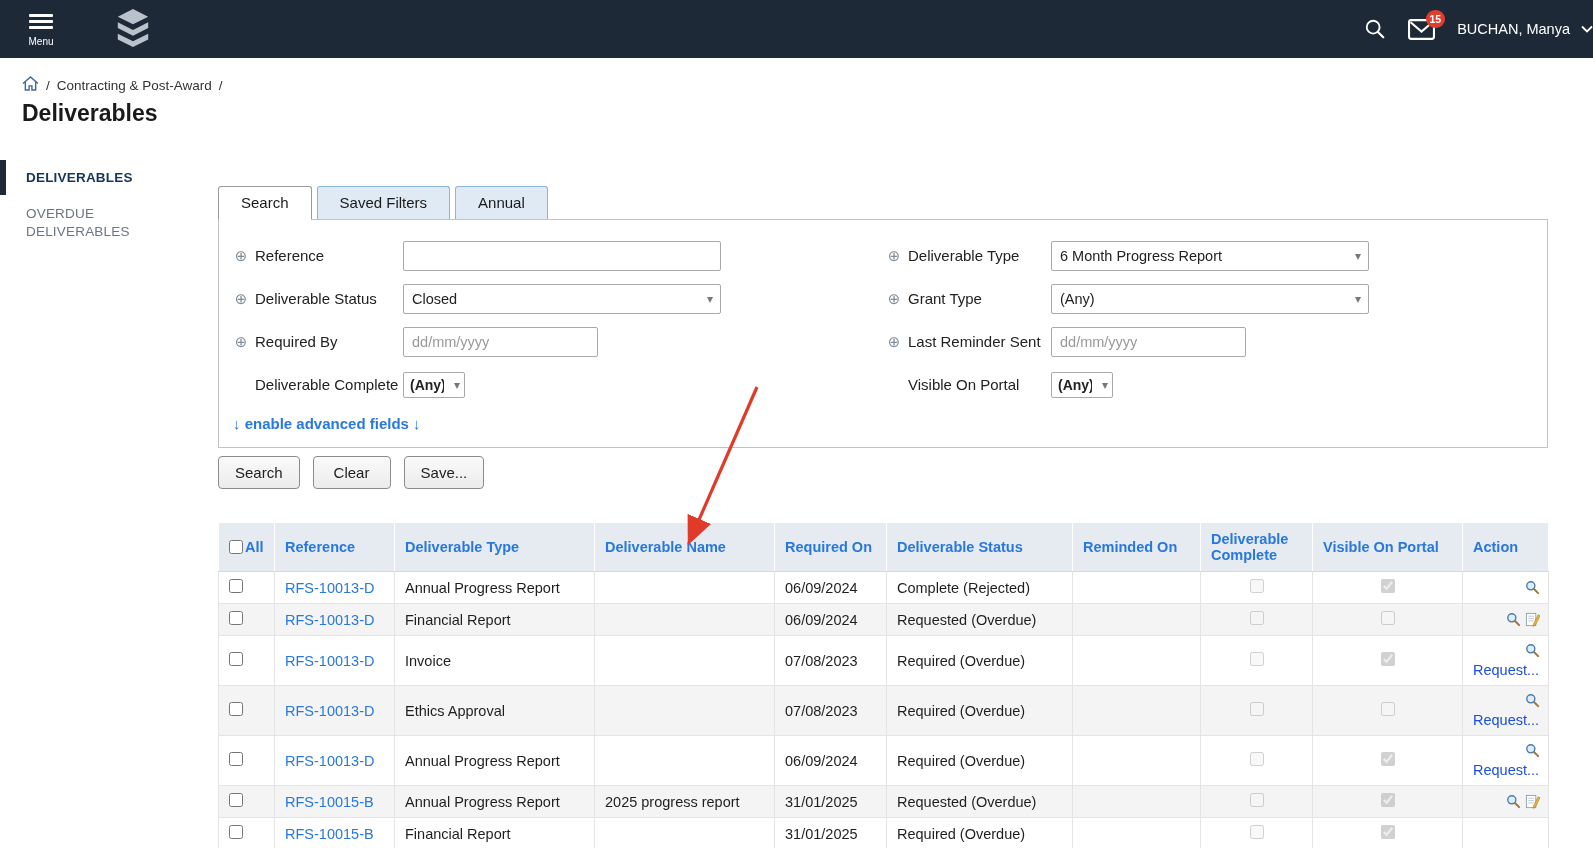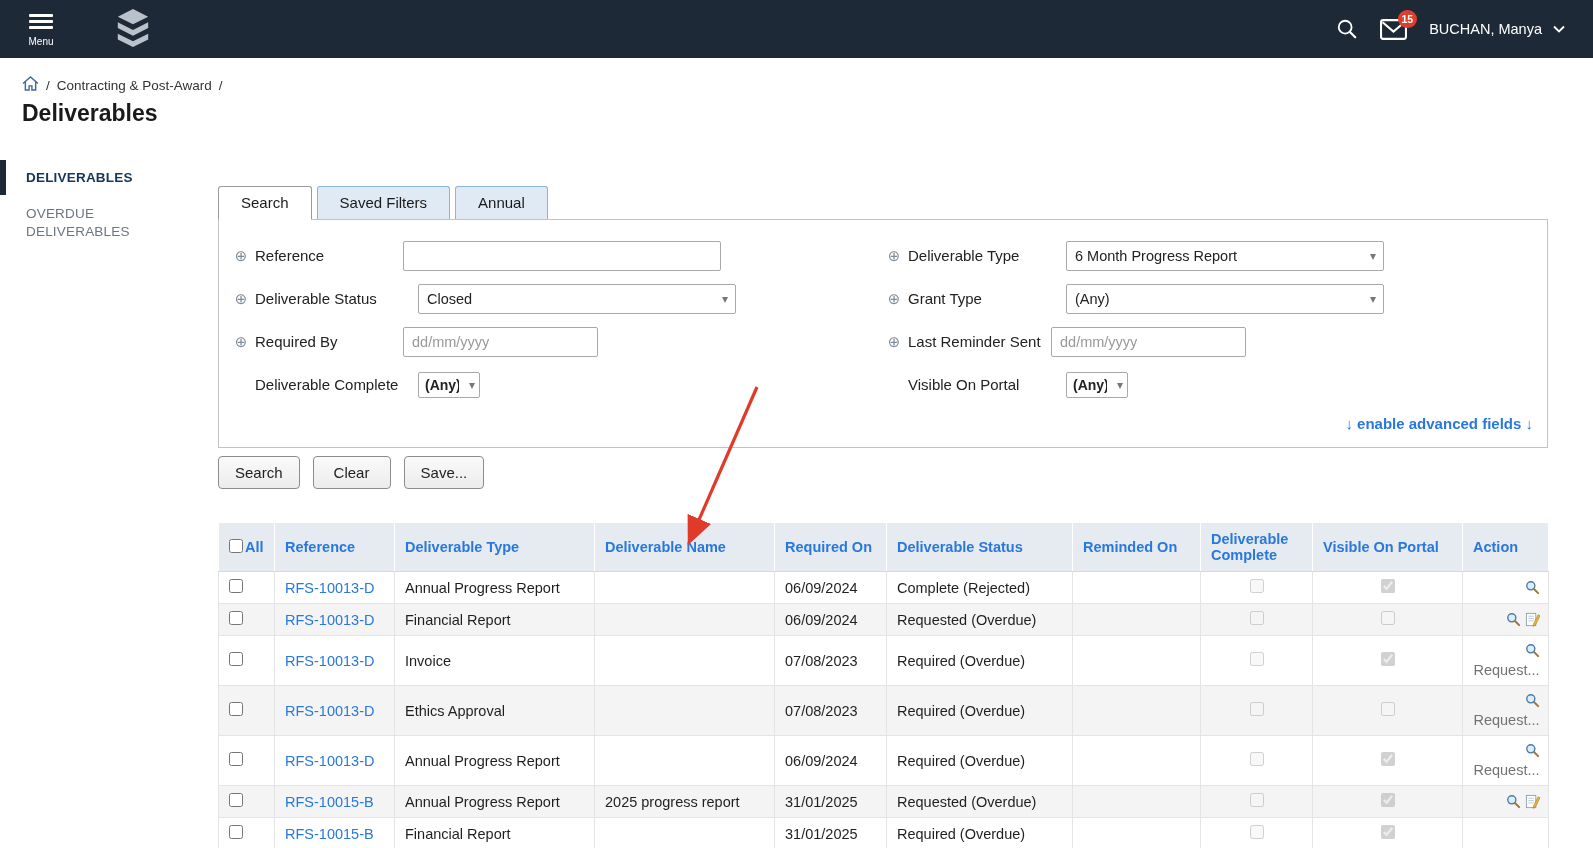--- a/index.html
+++ b/index.html
@@ -10,21 +10,21 @@
   .topbar { position:absolute; left:0; top:0; width:1593px; height:58px;
     background:#1d2936; display:flex; align-items:center; }
   .menu-btn { width:58px; height:58px; display:flex; flex-direction:column;
     align-items:center; justify-content:center; gap:3px; cursor:pointer; margin-left:12px; }
   .menu-bars span { display:block; width:24px; height:2.6px; background:#fff; margin:3.5px 0; border-radius:1px; }
   .menu-label { color:#fff; font-size:10px; margin-top:1px; }
   .brand { display:flex; align-items:center; margin-left:44px; gap:12px; }
   .brand-text { color:#fff; line-height:1.12; }
   .brand-line1 { font-size:16px; font-weight:bold; }
   .brand-line2 { font-size:20px; font-weight:400; }
-  .topbar-right { margin-left:auto; display:flex; align-items:center; gap:22px; padding-right:28px; }
+  .topbar-right { margin-left:auto; display:flex; align-items:center; gap:22px; }
   .icon-btn { position:relative; display:flex; align-items:center; cursor:pointer; }
   .badge { position:absolute; top:-9px; right:-10px; min-width:18px; height:18px; border-radius:9px;
     background:#e03e2d; color:#fff; font-size:10.5px; font-weight:bold;
     display:flex; align-items:center; justify-content:center; padding:0 4px; }
   .user-chip { display:flex; align-items:center; gap:11px; color:#fff; font-size:14.5px; cursor:pointer; }
 
   
   .breadcrumb { position:absolute; left:22px; top:76px; display:flex; align-items:center;
     gap:7px; font-size:13.5px; color:#333; }
   .breadcrumb a { color:#333; text-decoration:none; }
@@ -52,52 +52,52 @@
   .fcol.right { width:640px; }
   .frow { display:flex; align-items:center; height:43px; }
   .flabel { width:170px; display:flex; align-items:center; gap:6px; font-size:15px; color:#222; flex:none; }
   .fcol.right .flabel { width:165px; }
   .plus { color:#7f8c99; font-size:15px; width:16px; text-align:center; cursor:pointer; }
   .plus.hidden { visibility:hidden; }
   input[type=text] { height:30px; border:1px solid #a9a9a9; border-radius:2px; padding:0 8px;
     font-size:14.5px; font-family:inherit; color:#222; }
   input[type=text]::placeholder { color:#999; }
   .w-lg { width:318px; } .w-dt { width:195px; }
-  .sel { position:relative; display:inline-block;margin-left:15px; }
+  .sel { position:relative; display:inline-block; }
   .sel select { appearance:none; -webkit-appearance:none; width:100%; height:30px;
     border:1px solid #a9a9a9; border-radius:2px; background:#fff; padding:0 26px 0 8px;
     font-size:14.5px; font-family:inherit; color:#222; cursor:pointer; }
   .sel::after { content:"▾"; position:absolute; right:8px; top:50%; transform:translateY(-50%);
     color:#777; font-size:12px; pointer-events:none; }
   .sel.small select { height:26px; padding:0 20px 0 6px; font-weight:bold; font-size:14px; }
   .sel.small::after { right:5px; }
 
-  .advanced-row { text-align:right; padding:9px 0 6px; }
+  .advanced-row { text-align:left; padding:9px 0 6px; }
   .advanced-link { color:#2878dd; font-weight:bold; font-size:15px; text-decoration:none; }
 
   .btn-row { margin-top:8px; display:flex; gap:13px; }
   .btn { min-width:78px; height:33px; border:1px solid #8c8c8c; border-radius:4px;
     background:linear-gradient(#fafafa,#ececec); font-size:15px; font-family:inherit;
     padding:0 16px; cursor:pointer; color:#222; }
 
   
   .tbl-wrap { margin-top:33px; }
   table { border-collapse:collapse; width:1330px; table-layout:fixed; font-size:14.5px; }
   thead th { background:#e5ebf1; color:#2878dd; font-weight:bold; text-align:left;
     padding:8px 10px; border:1px solid #fff; border-bottom:1px solid #d3dae0; vertical-align:middle; height:46px; }
   thead th.c-check { text-align:left; }
-  thead .th-all { display:flex; gap:2px; }
+  thead .th-all { display:flex; align-items:center; gap:2px; }
   tbody td { padding:7px 10px; border:1px solid #e4e4e4; vertical-align:middle; color:#1f1f1f; }
   tbody tr { background:#fff; }
   tbody tr.alt { background:#f4f4f4; }
   td.c-center, th.c-center { text-align:center; }
   a.ref-link { color:#2878dd; text-decoration:none; }
   .act-icons { display:flex; justify-content:flex-end; gap:4px; align-items:center; }
   .act-icon { cursor:pointer; }
-  .request-link { display:block; text-align:center; color:#737373; text-decoration:none;
+  .request-link { display:block; text-align:left; color:#1d4ed8; text-decoration:none;
     font-size:14.5px; margin-top:4px; white-space:nowrap; overflow:hidden; }
   td.c-action { padding-right:8px; }
   input[type=checkbox] { width:14px; height:14px; }
 
   
   .arrow-overlay { position:absolute; left:0; top:0; width:1593px; height:848px;
     pointer-events:none; z-index:50; }
 </style>
 </head>
 <body>

